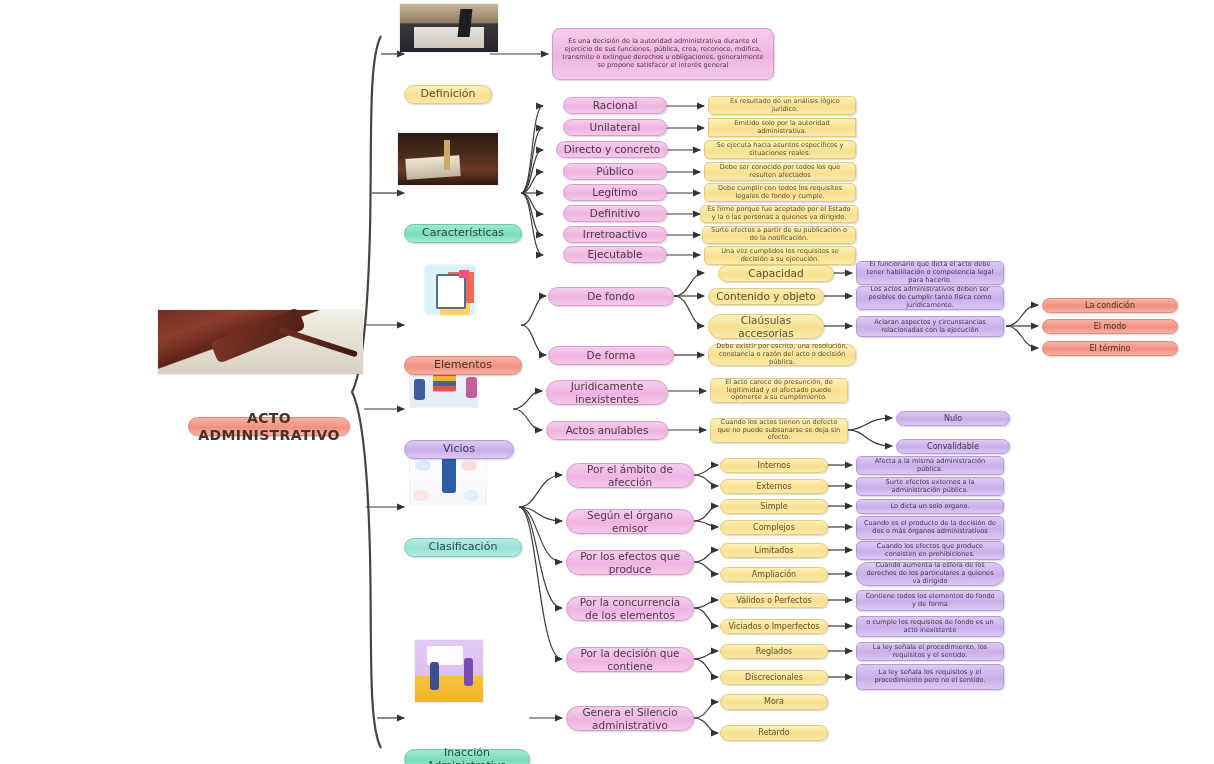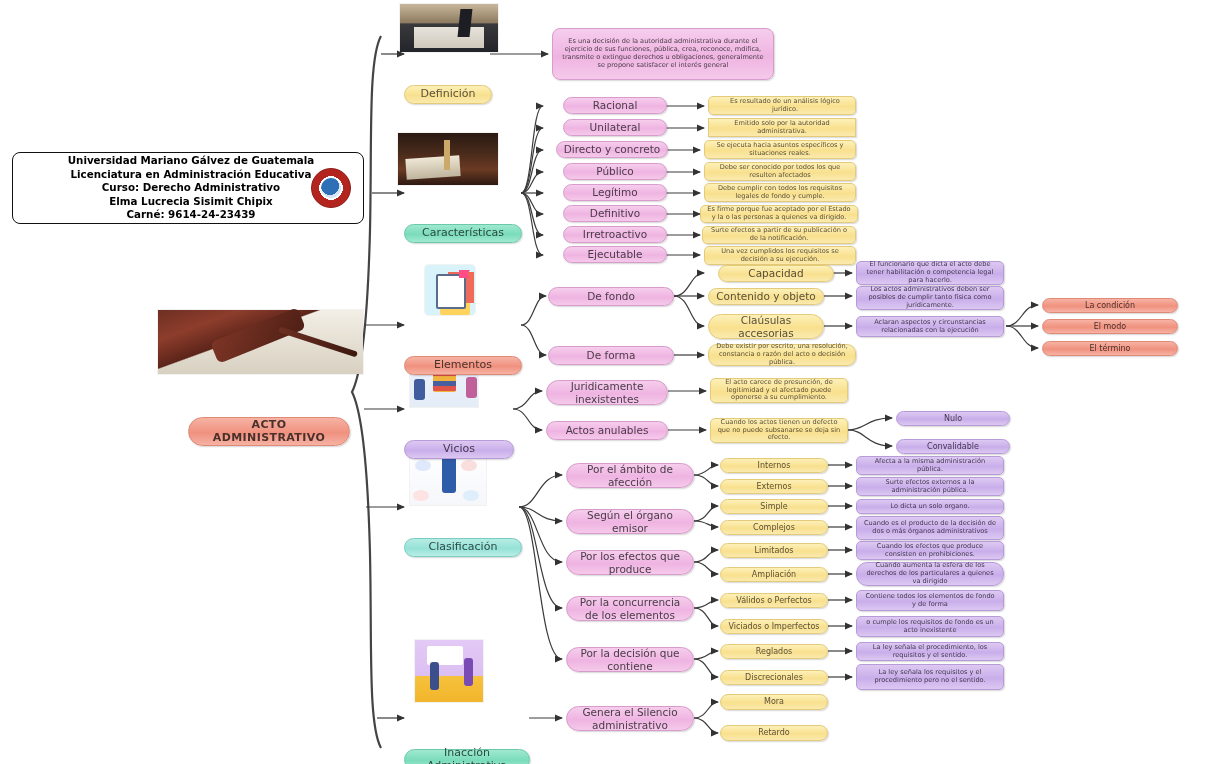--- a/index.html
+++ b/index.html
@@ -260,40 +260,30 @@
       <path d="M828,626 L852,626" marker-end="url(#ah)"></path>
       <path d="M828,651 L852,651" marker-end="url(#ah)"></path>
       <path d="M828,677 L852,677" marker-end="url(#ah)"></path>
 
       <path d="M529,718 L562,718" marker-end="url(#ah)"></path>
       <path d="M694,718 C708,718 708,702 718,702" marker-end="url(#ah)"></path>
       <path d="M694,718 C708,718 708,733 718,733" marker-end="url(#ah)"></path>
     </g>
   </svg>
 
-  <div id="headerCard">
-    <div class="lines">
-      <div>Universidad Mariano Gálvez de Guatemala</div>
-      <div>Licenciatura en Administración Educativa</div>
-      <div>Curso: Derecho Administrativo</div>
-      <div>Elma Lucrecia Sisimit Chipix</div>
-      <div>Carné: 9614-24-23439</div>
-    </div>
-    <div id="seal"></div>
-  </div>
 
   <div class="pic" id="picGavelMain"></div>
   <div class="pic" id="picDefinicion"></div>
   <div class="pic" id="picCaract"></div>
   <div class="pic" id="picElementos"></div>
   <div class="pic" id="picVicios"></div>
   <div class="pic" id="picClasif"></div>
   <div class="pic" id="picInaccion"></div>
 
-  <div class="pill c-salmon t-lead" style="left:188px;top:377px;width:162px;height:29px;font-weight:bold;font-size:11px;letter-spacing:.4px;">ACTO ADMINISTRATIVO</div>
+  <div class="pill c-salmon t-lead" style="left:188px;top:377px;width:162px;height:19px;font-weight:bold;font-size:14px;letter-spacing:.4px;">ACTO ADMINISTRATIVO</div>
 
   <div class="pill c-yellow t-lead" style="left:404px;top:45px;width:88px;height:19px;">Definición</div>
   <div class="pill c-pink t-detail" style="left:552px;top:28px;width:222px;height:52px;border-radius:8px;">Es una decisión de la autoridad administrativa durante el ejercicio de sus funciones, pública, crea, reconoce, mdifica, transmite o extingue derechos u obligaciones, generalmente se propone satisfacer el interés general</div>
 
   <div class="pill c-mint t-lead" style="left:404px;top:184px;width:118px;height:19px;">Características</div>
 
   <div class="pill c-pink t-mid" style="left:563px;top:97px;width:104px;height:17px;">Racional</div>
   <div class="pill c-pink t-mid" style="left:563px;top:119px;width:104px;height:17px;">Unilateral</div>
   <div class="pill c-pink t-mid" style="left:556px;top:141px;width:112px;height:17px;">Directo y concreto</div>
   <div class="pill c-pink t-mid" style="left:563px;top:163px;width:104px;height:17px;">Público</div>

